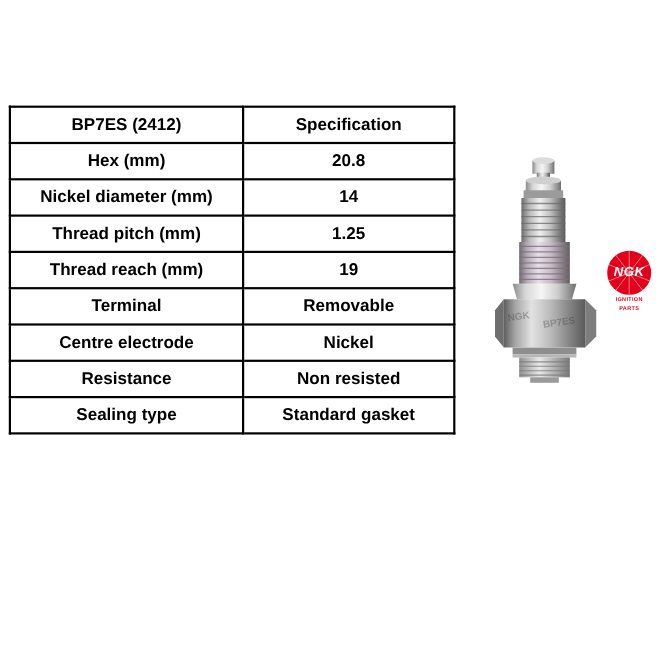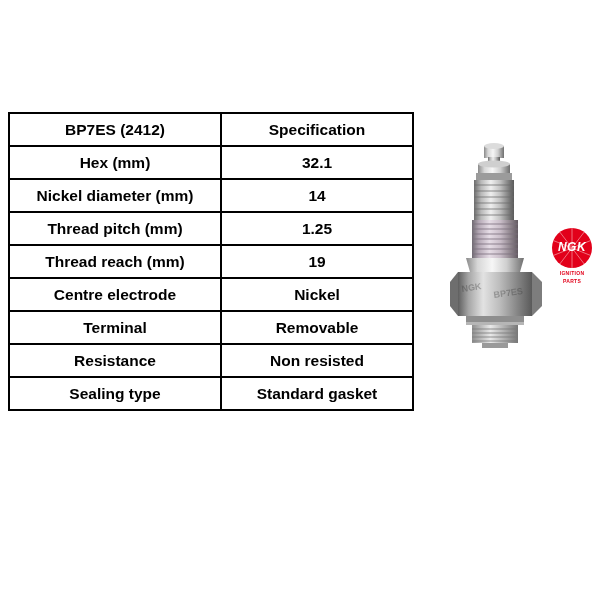--- a/index.html
+++ b/index.html
@@ -19,21 +19,21 @@
     position: absolute;
     left: 0; top: 0;
     width: 600px;
     height: 600px;
   }
 
   
   #spec-table {
     position: absolute;
     left: 8px;
-    top: 112px;
+    top: 96px;
     width: 404px;
     border-collapse: collapse;
     table-layout: fixed;
   }
   #spec-table td {
     border: 2px solid #000000;
     height: 33px;
     font-size: 15.5px;
     font-weight: bold;
     color: #000000;
@@ -115,41 +115,41 @@
 <div id="page">
 
   <table id="spec-table">
     <tbody>
       <tr class="header">
         <td class="label">BP7ES (2412)</td>
         <td class="value">Specification</td>
       </tr>
       <tr>
         <td class="label">Hex (mm)</td>
-        <td class="value">32.1</td>
+        <td class="value">20.8</td>
       </tr>
       <tr>
         <td class="label">Nickel diameter (mm)</td>
         <td class="value">14</td>
       </tr>
       <tr>
         <td class="label">Thread pitch (mm)</td>
         <td class="value">1.25</td>
       </tr>
       <tr>
         <td class="label">Thread reach (mm)</td>
         <td class="value">19</td>
       </tr>
       <tr>
+        <td class="label">Terminal</td>
+        <td class="value">Removable</td>
+      </tr>
+      <tr>
         <td class="label">Centre electrode</td>
         <td class="value">Nickel</td>
-      </tr>
-      <tr>
-        <td class="label">Terminal</td>
-        <td class="value">Removable</td>
       </tr>
       <tr>
         <td class="label">Resistance</td>
         <td class="value">Non resisted</td>
       </tr>
       <tr>
         <td class="label">Sealing type</td>
         <td class="value">Standard gasket</td>
       </tr>
     </tbody>

